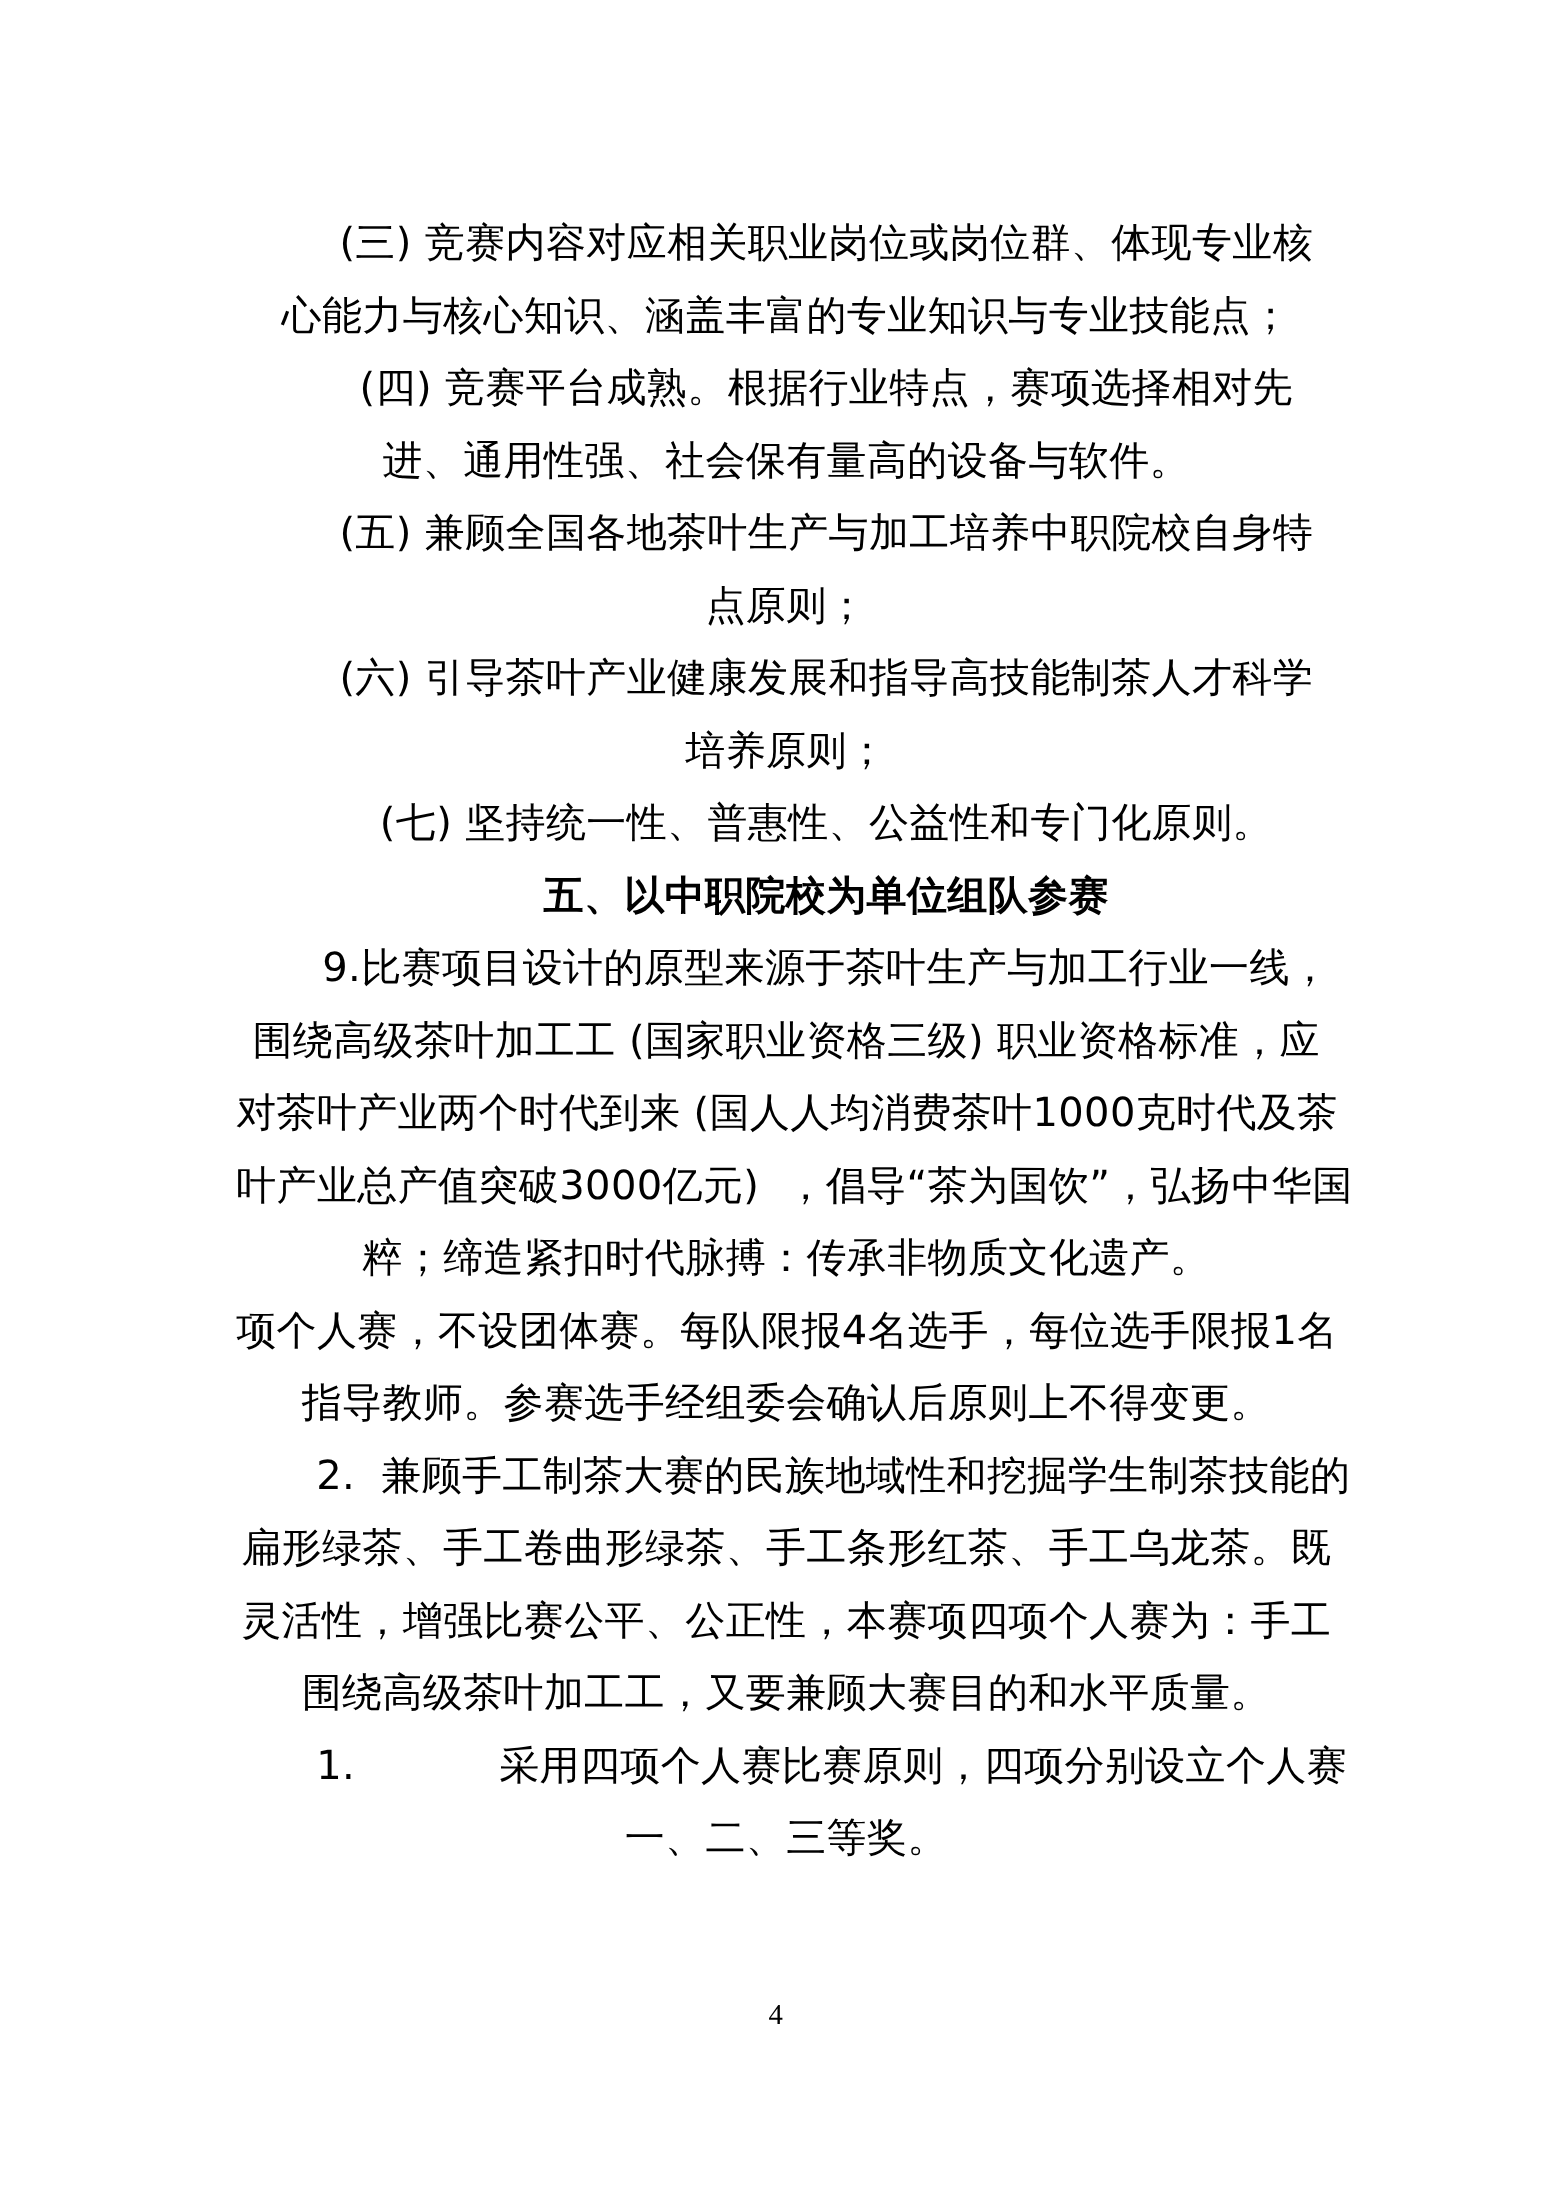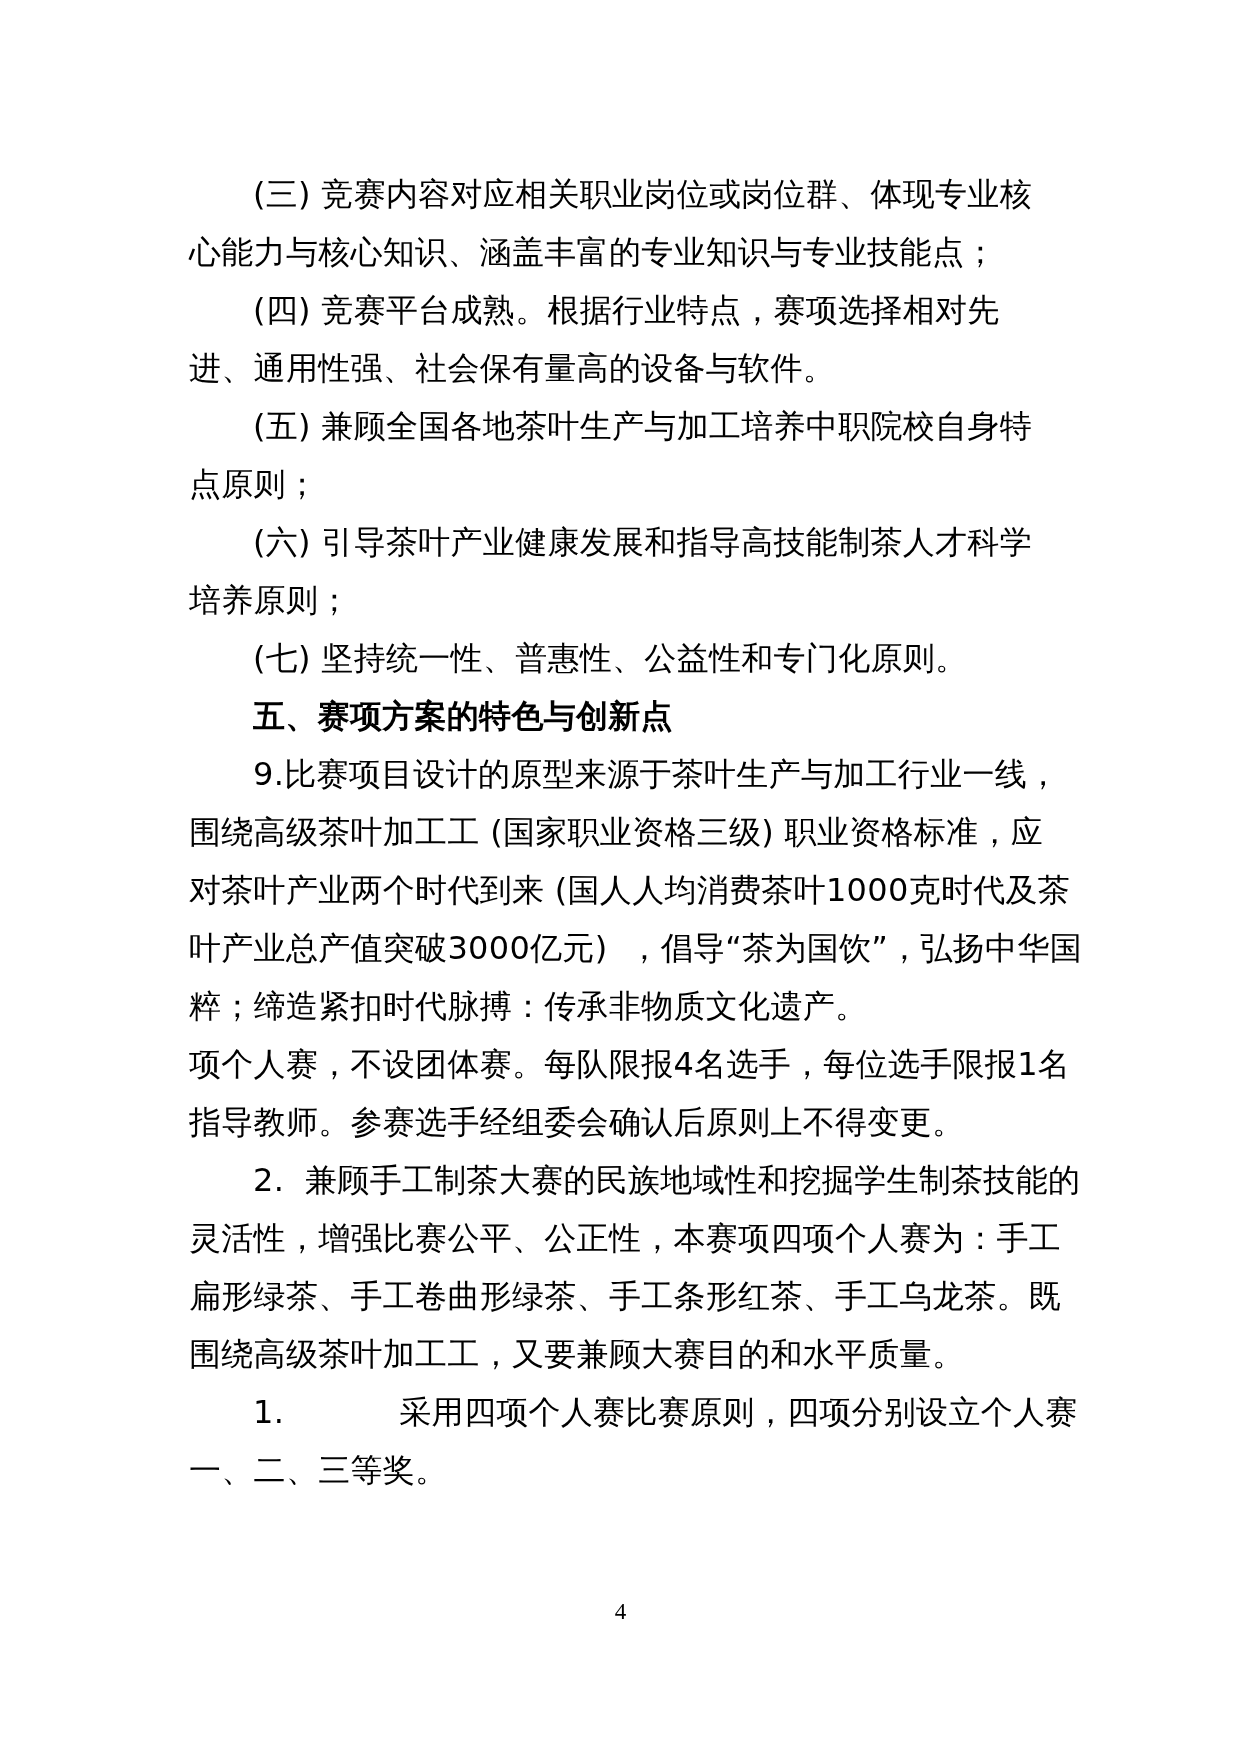--- a/index.html
+++ b/index.html
@@ -18,20 +18,21 @@
   }
   .content {
     position: absolute;
     left: 189px;
     top: 165px;
     width: 880px;
   }
   .para {
     margin: 0;
     padding: 0;
+    text-align: center;
   }
   .line {
     font-size: 32px;
     line-height: 58px;
     height: 58px;
     white-space: pre;
     letter-spacing: 0.3px;
   }
   .line.first {
     text-indent: 64px;
@@ -69,37 +70,37 @@
         <div class="line">点原则；</div>
       </div>
       <div class="para">
         <div class="line first">(六) 引导茶叶产业健康发展和指导高技能制茶人才科学</div>
         <div class="line">培养原则；</div>
       </div>
       <div class="para">
         <div class="line first">(七) 坚持统一性、普惠性、公益性和专门化原则。</div>
       </div>
       <div class="para bold">
-        <div class="line first">五、赛项方案的特色与创新点</div>
+        <div class="line first">五、以中职院校为单位组队参赛</div>
       </div>
       <div class="para">
         <div class="line first">9.比赛项目设计的原型来源于茶叶生产与加工行业一线，</div>
         <div class="line">围绕高级茶叶加工工 (国家职业资格三级) 职业资格标准，应</div>
         <div class="line">对茶叶产业两个时代到来 (国人人均消费茶叶1000克时代及茶</div>
         <div class="line">叶产业总产值突破3000亿元)  ，倡导“茶为国饮”，弘扬中华国</div>
         <div class="line">粹；缔造紧扣时代脉搏：传承非物质文化遗产。</div>
       </div>
       <div class="para">
         <div class="line">项个人赛，不设团体赛。每队限报4名选手，每位选手限报1名</div>
         <div class="line">指导教师。参赛选手经组委会确认后原则上不得变更。</div>
       </div>
       <div class="para">
         <div class="line first">2.  兼顾手工制茶大赛的民族地域性和挖掘学生制茶技能的</div>
+        <div class="line">扁形绿茶、手工卷曲形绿茶、手工条形红茶、手工乌龙茶。既</div>
         <div class="line">灵活性，增强比赛公平、公正性，本赛项四项个人赛为：手工</div>
-        <div class="line">扁形绿茶、手工卷曲形绿茶、手工条形红茶、手工乌龙茶。既</div>
         <div class="line">围绕高级茶叶加工工，又要兼顾大赛目的和水平质量。</div>
       </div>
       <div class="para">
         <div class="line first">1.           采用四项个人赛比赛原则，四项分别设立个人赛</div>
         <div class="line">一、二、三等奖。</div>
       </div>
     </div>
   <div class="page-number">4</div>
 </div>
 

